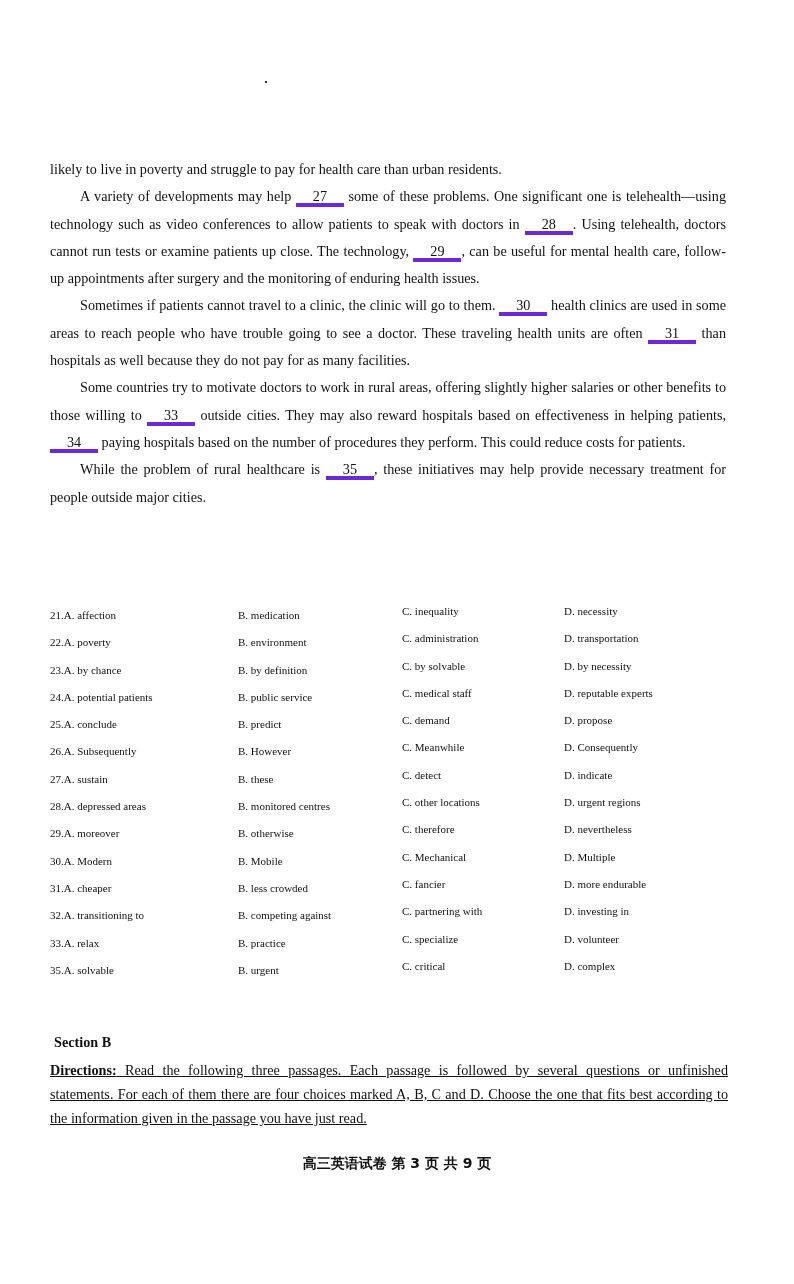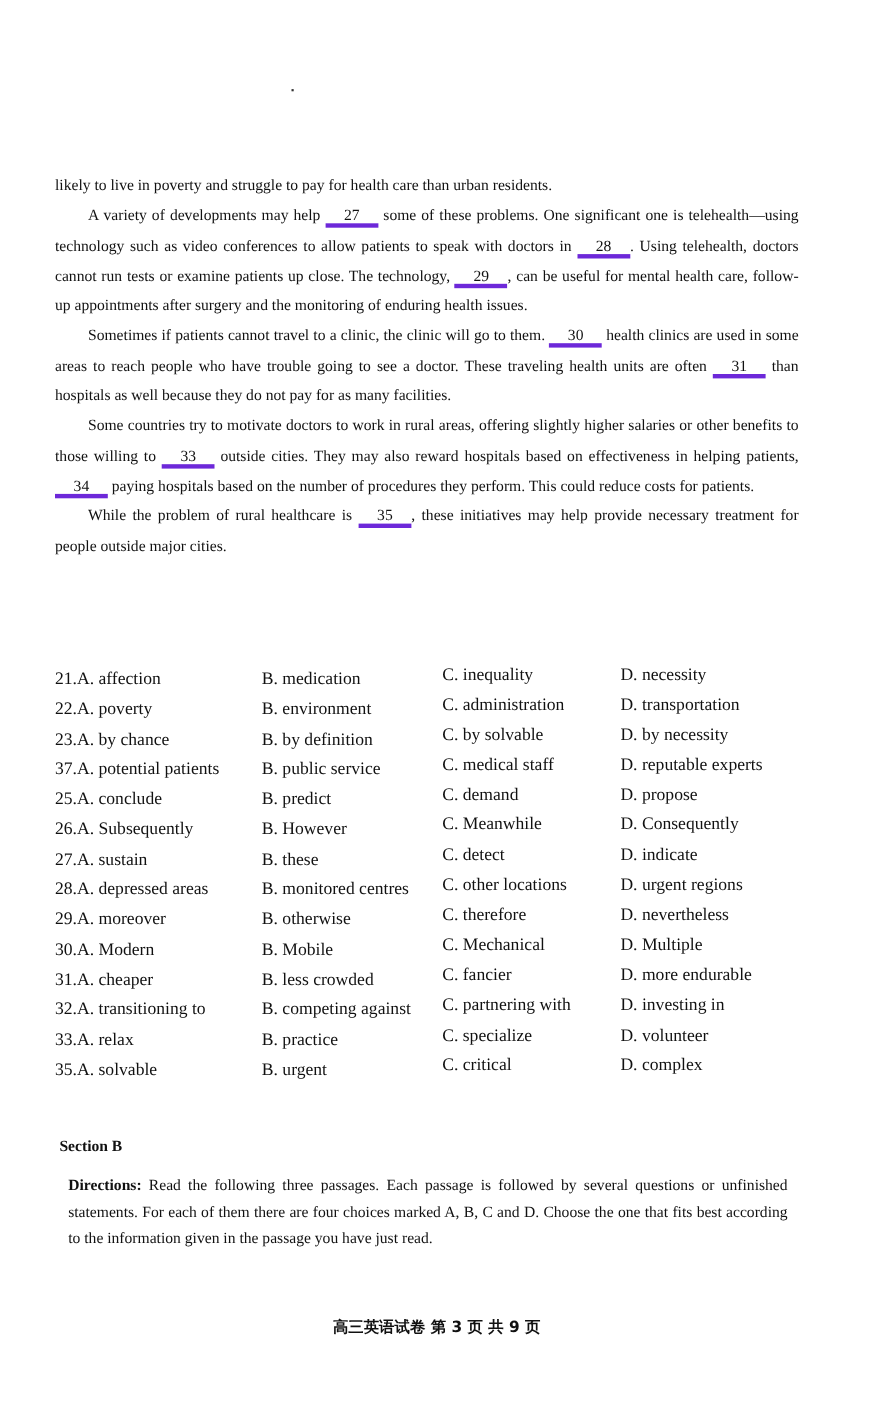--- a/index.html
+++ b/index.html
@@ -5,31 +5,31 @@
   html, body { margin: 0; padding: 0; background: #ffffff; }
   body { width: 794px; height: 1284px; position: relative; overflow: hidden;
          font-family: "Liberation Serif", "DejaVu Serif", serif; color: #111; }
   .page { position: absolute; left: 0; top: 0; width: 794px; height: 1284px; }
   .speck { position: absolute; width: 2px; height: 2px; background: #333; left: 265px; top: 81px; }
   .passage { position: absolute; left: 50px; top: 156px; width: 676px; font-size: 14.2px; line-height: 27.3px; text-align: justify; }
   .passage p { margin: 0; }
   .passage p.indent { text-indent: 30px; }
   .blank { display: inline-block; border-bottom: 4px solid #6d28d9; min-width: 44px; text-align: center; line-height: 14px; text-indent: 0; padding: 0 2px; }
   .options { position: absolute; left: 50px; top: 605px; width: 700px; }
-  .opt-row { height: 27.3px; position: relative; font-size: 16px; }
+  .opt-row { height: 27.3px; position: relative; font-size: 11px; }
   .opt-row span { position: absolute; top: 4px; white-space: nowrap; }
   .opt-a { left: 0; }
   .opt-b { left: 188px; }
   .opt-c { left: 352px; top: 0 !important; }
   .opt-d { left: 514px; top: 0 !important; }
   .section { position: absolute; left: 50px; top: 1026px; width: 678px; font-size: 14.2px; line-height: 24px; text-align: justify; }
   .section h3 { margin: 4px; font-size: 14.2px; font-weight: bold; }
-  .section p { margin: 12px; }
+  .section p { margin: 0; text-decoration: underline; }
   .section b { font-weight: bold; }
-  .footer { position: absolute; left: 0; width: 794px; top: 1198px; text-align: center; font-size: 14px; font-weight: bold; font-family: "DejaVu Sans", sans-serif; }
+  .footer { position: absolute; left: 0; width: 794px; top: 1155px; text-align: center; font-size: 14px; font-weight: bold; font-family: "DejaVu Sans", sans-serif; }
 </style>
 </head>
 <body>
 
 <div class="page">
   <div class="speck"></div>
 
   <div class="passage">
     <p><span>likely to live in poverty and struggle to pay for health care than urban residents.</span></p>
     <p class="indent"><span>A variety of developments may help </span><span class="blank">27</span><span> some of these problems. One significant one is telehealth—using technology such as video conferences to allow patients to speak with doctors in </span><span class="blank">28</span><span>. Using telehealth, doctors cannot run tests or examine patients up close. The technology, </span><span class="blank">29</span><span>, can be useful for mental health care, follow-up appointments after surgery and the monitoring of enduring health issues.</span></p>
@@ -51,21 +51,21 @@
         <span class="opt-c">C. administration</span>
         <span class="opt-d">D. transportation</span>
       </div>
       <div class="opt-row">
         <span class="opt-a">23.A. by chance</span>
         <span class="opt-b">B. by definition</span>
         <span class="opt-c">C. by solvable</span>
         <span class="opt-d">D. by necessity</span>
       </div>
       <div class="opt-row">
-        <span class="opt-a">37.A. potential patients</span>
+        <span class="opt-a">24.A. potential patients</span>
         <span class="opt-b">B. public service</span>
         <span class="opt-c">C. medical staff</span>
         <span class="opt-d">D. reputable experts</span>
       </div>
       <div class="opt-row">
         <span class="opt-a">25.A. conclude</span>
         <span class="opt-b">B. predict</span>
         <span class="opt-c">C. demand</span>
         <span class="opt-d">D. propose</span>
       </div>

